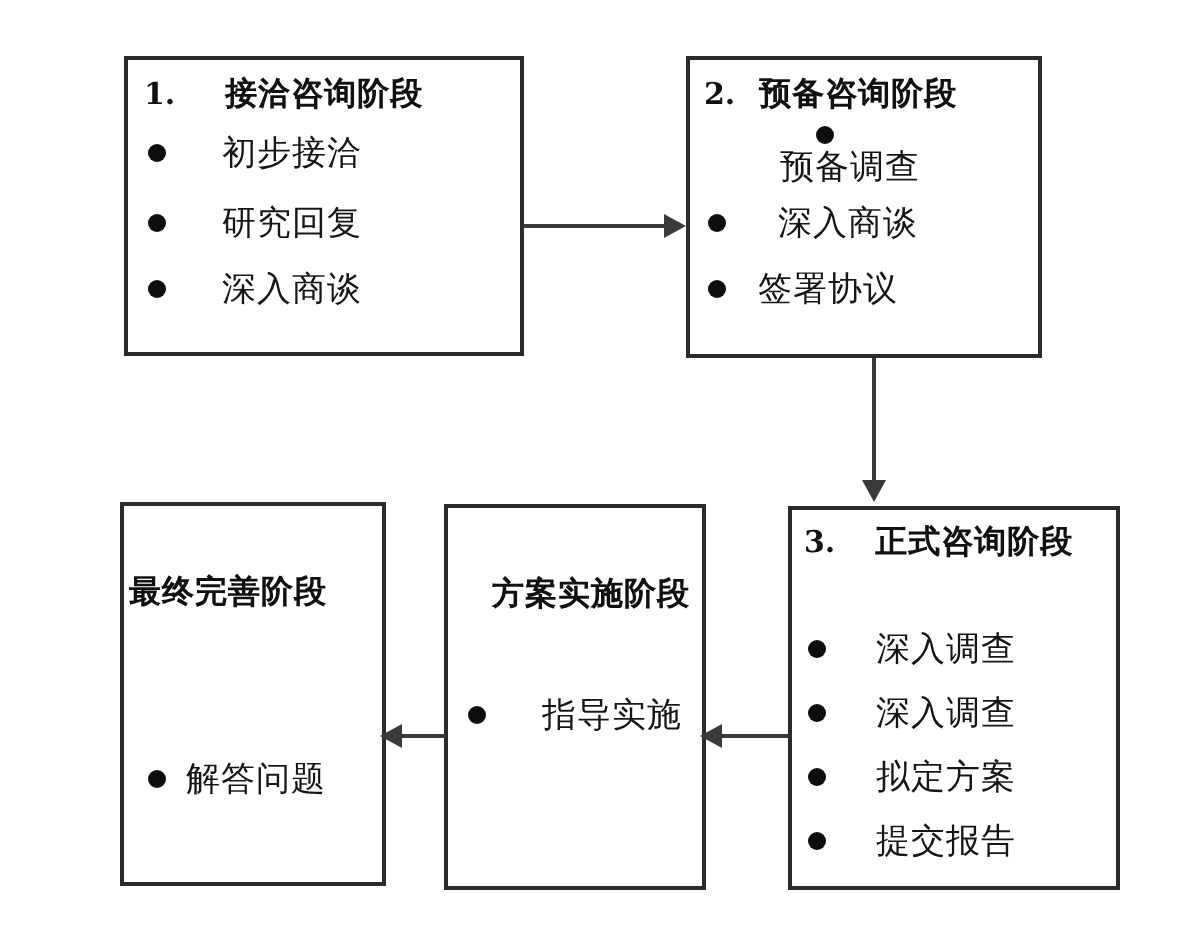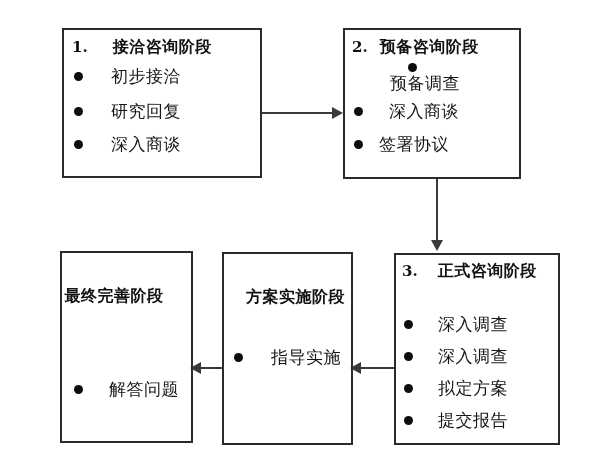--- a/index.html
+++ b/index.html
@@ -171,21 +171,21 @@
   </div>
 
   <div class="box" style="left:60px; top:251px; width:133px; height:192px;"></div>
 
   <div class="heading centered" style="left:60px; top:283px; width:108px; height:26px;">
     <span class="htext">最终完善阶段</span>
   </div>
 
   <div class="row" style="left:74px; top:376px; height:26px;">
     <span class="bullet"></span>
-    <span class="rtext" style="margin-left:26px;font-family:Liberation Serif, serif;">解答问题</span>
+    <span class="rtext" style="margin-left:10px;font-family:Liberation Serif, serif;">解答问题</span>
   </div>
 
   <div class="conn conn-h" style="left:262px; top:112px; width:74px;"></div>
   <div class="arrowhead arrow-right" style="left:332px; top:107px;"></div>
 
   <div class="conn conn-v" style="left:436px; top:179px; width:2px; height:63px;"></div>
   <div class="arrowhead arrow-down" style="left:431px; top:240px;"></div>
 
   <div class="conn conn-h" style="left:360px; top:367px; width:34px;"></div>
   <div class="arrowhead arrow-left" style="left:350px; top:362px;"></div>

